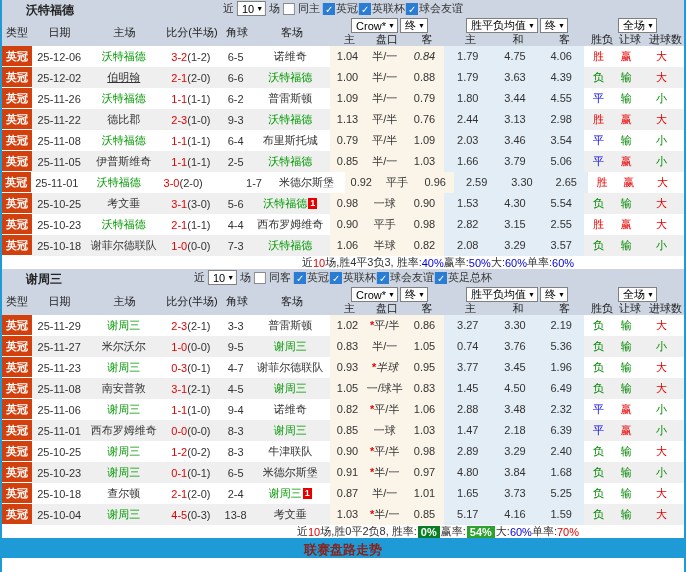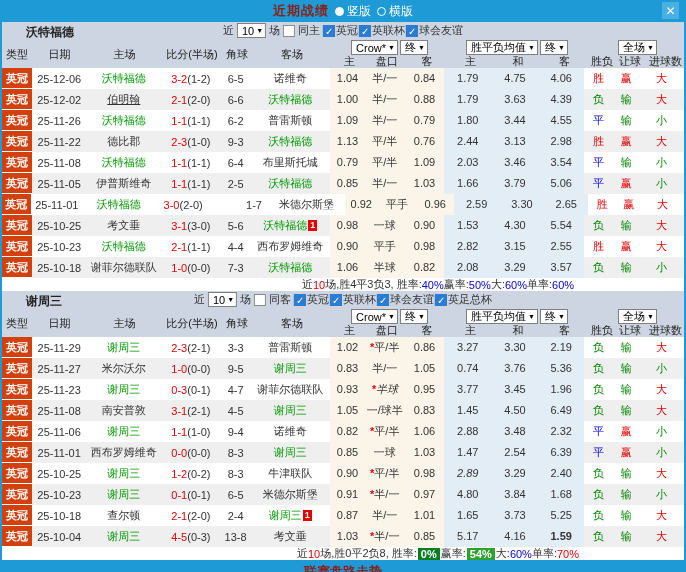--- a/index.html
+++ b/index.html
@@ -56,32 +56,20 @@
   .s-badge1{background:#0a7d22;color:#fff;padding:0 3px;font-weight:bold;margin:0 1px;}
   .s-badge2{background:#2da32d;color:#fff;padding:0 3px;font-weight:bold;margin:0 1px;}
   
   .bottombar{height:20px;background:#1e9ad6;display:flex;justify-content:center;align-items:flex-start;font-size:13px;font-weight:bold;color:#8a2219;padding-top:3px;box-sizing:border-box;}
 </style>
 </head>
 <body>
 
 <div class="app">
 
-  <div class="topbar">
-    <span class="title">近期战绩</span>
-    <span class="radio">
-      <span class="ring on"></span>
-      <span>竖版</span>
-    </span>
-    <span class="radio">
-      <span class="ring"></span>
-      <span>横版</span>
-    </span>
-    <span class="closebtn">✕</span>
-  </div>
 
   <div class="section">
     <div class="sec-head">
       <span class="team">沃特福德</span>
       <span class="filters">
         <span>近</span>
         <span class="sel">
             <span>10</span>
             <b class="arr">▼</b>
           </span>
@@ -152,21 +140,21 @@
     <div class="rows">
         <div class="row odd">
           <div class="cell type" style="width: 30px;">英冠</div>
           <div class="cell" style="width: 55px;">25-12-06</div>
           <div class="cell" style="width: 75px;"><span class="team-green">沃特福德</span></div>
           <div class="cell" style="width: 60px;"><span class="score-main">3-2</span><span class="score-half">(1-2)</span></div>
           <div class="cell" style="width: 30px;">6-5</div>
           <div class="cell" style="width: 80px;"><span>诺维奇</span></div>
           <div class="cell g-asian" style="width: 35px;"><span>1.04</span></div>
           <div class="cell g-asian" style="width: 40px;"><span>半/一</span></div>
-          <div class="cell g-asian" style="width: 40px;"><span>0.84</span></div>
+          <div class="cell g-asian" style="width: 40px; font-style: italic;"><span>0.84</span></div>
           <div class="cell g-euro" style="width: 47px;">1.79</div>
           <div class="cell g-euro" style="width: 48px;">4.75</div>
           <div class="cell g-euro" style="width: 45px;">4.06</div>
           <div class="cell c-red" style="width: 30px;">胜</div>
           <div class="cell c-red" style="width: 26px;">赢</div>
           <div class="cell c-red" style="width: 45px;">大</div>
         </div>
         <div class="row even">
           <div class="cell type" style="width: 30px;">英冠</div>
           <div class="cell" style="width: 55px;">25-12-02</div>
@@ -500,37 +488,37 @@
           <div class="cell type" style="width: 30px;">英冠</div>
           <div class="cell" style="width: 55px;">25-11-01</div>
           <div class="cell" style="width: 75px;"><span>西布罗姆维奇</span></div>
           <div class="cell" style="width: 60px;"><span class="score-main">0-0</span><span class="score-half">(0-0)</span></div>
           <div class="cell" style="width: 30px;">8-3</div>
           <div class="cell" style="width: 80px;"><span class="team-green">谢周三</span></div>
           <div class="cell g-asian" style="width: 35px;"><span>0.85</span></div>
           <div class="cell g-asian" style="width: 40px;"><span>一球</span></div>
           <div class="cell g-asian" style="width: 40px;"><span>1.03</span></div>
           <div class="cell g-euro" style="width: 47px;">1.47</div>
-          <div class="cell g-euro" style="width: 48px;">2.54</div>
+          <div class="cell g-euro" style="width: 48px;">2.18</div>
           <div class="cell g-euro" style="width: 45px;">6.39</div>
           <div class="cell c-blue" style="width: 30px;">平</div>
           <div class="cell c-red" style="width: 26px;">赢</div>
           <div class="cell c-green" style="width: 45px;">小</div>
         </div>
         <div class="row odd">
           <div class="cell type" style="width: 30px;">英冠</div>
           <div class="cell" style="width: 55px;">25-10-25</div>
           <div class="cell" style="width: 75px;"><span class="team-green">谢周三</span></div>
           <div class="cell" style="width: 60px;"><span class="score-main">1-2</span><span class="score-half">(0-2)</span></div>
           <div class="cell" style="width: 30px;">8-3</div>
           <div class="cell" style="width: 80px;"><span>牛津联队</span></div>
           <div class="cell g-asian" style="width: 35px;"><span>0.90</span></div>
           <div class="cell g-asian" style="width: 40px;"><span class="star">*</span><span>平/半</span></div>
           <div class="cell g-asian" style="width: 40px;"><span>0.98</span></div>
-          <div class="cell g-euro" style="width: 47px; font-style: italic;">2.89</div>
+          <div class="cell g-euro" style="width: 47px;">2.89</div>
           <div class="cell g-euro" style="width: 48px;">3.29</div>
           <div class="cell g-euro" style="width: 45px;">2.40</div>
           <div class="cell c-green" style="width: 30px;">负</div>
           <div class="cell c-green" style="width: 26px;">输</div>
           <div class="cell c-red" style="width: 45px;">大</div>
         </div>
         <div class="row even">
           <div class="cell type" style="width: 30px;">英冠</div>
           <div class="cell" style="width: 55px;">25-10-23</div>
           <div class="cell" style="width: 75px;"><span class="team-green">谢周三</span></div>
@@ -569,21 +557,21 @@
           <div class="cell" style="width: 55px;">25-10-04</div>
           <div class="cell" style="width: 75px;"><span class="team-green">谢周三</span></div>
           <div class="cell" style="width: 60px;"><span class="score-main">4-5</span><span class="score-half">(0-3)</span></div>
           <div class="cell" style="width: 30px;">13-8</div>
           <div class="cell" style="width: 80px;"><span>考文垂</span></div>
           <div class="cell g-asian" style="width: 35px;"><span>1.03</span></div>
           <div class="cell g-asian" style="width: 40px;"><span class="star">*</span><span>半/一</span></div>
           <div class="cell g-asian" style="width: 40px;"><span>0.85</span></div>
           <div class="cell g-euro" style="width: 47px;">5.17</div>
           <div class="cell g-euro" style="width: 48px;">4.16</div>
-          <div class="cell g-euro" style="width: 45px; font-weight: bold;">1.59</div>
+          <div class="cell g-euro" style="width: 45px;">1.59</div>
           <div class="cell c-green" style="width: 30px;">负</div>
           <div class="cell c-green" style="width: 26px;">输</div>
           <div class="cell c-red" style="width: 45px;">大</div>
         </div>
       </div>
     <div class="summary">
         <span class="s-dark">近</span>
         <span class="s-red">10</span>
         <span class="s-dark">场,胜0平2负8, 胜率:</span>
         <span class="s-badge1">0%</span>

